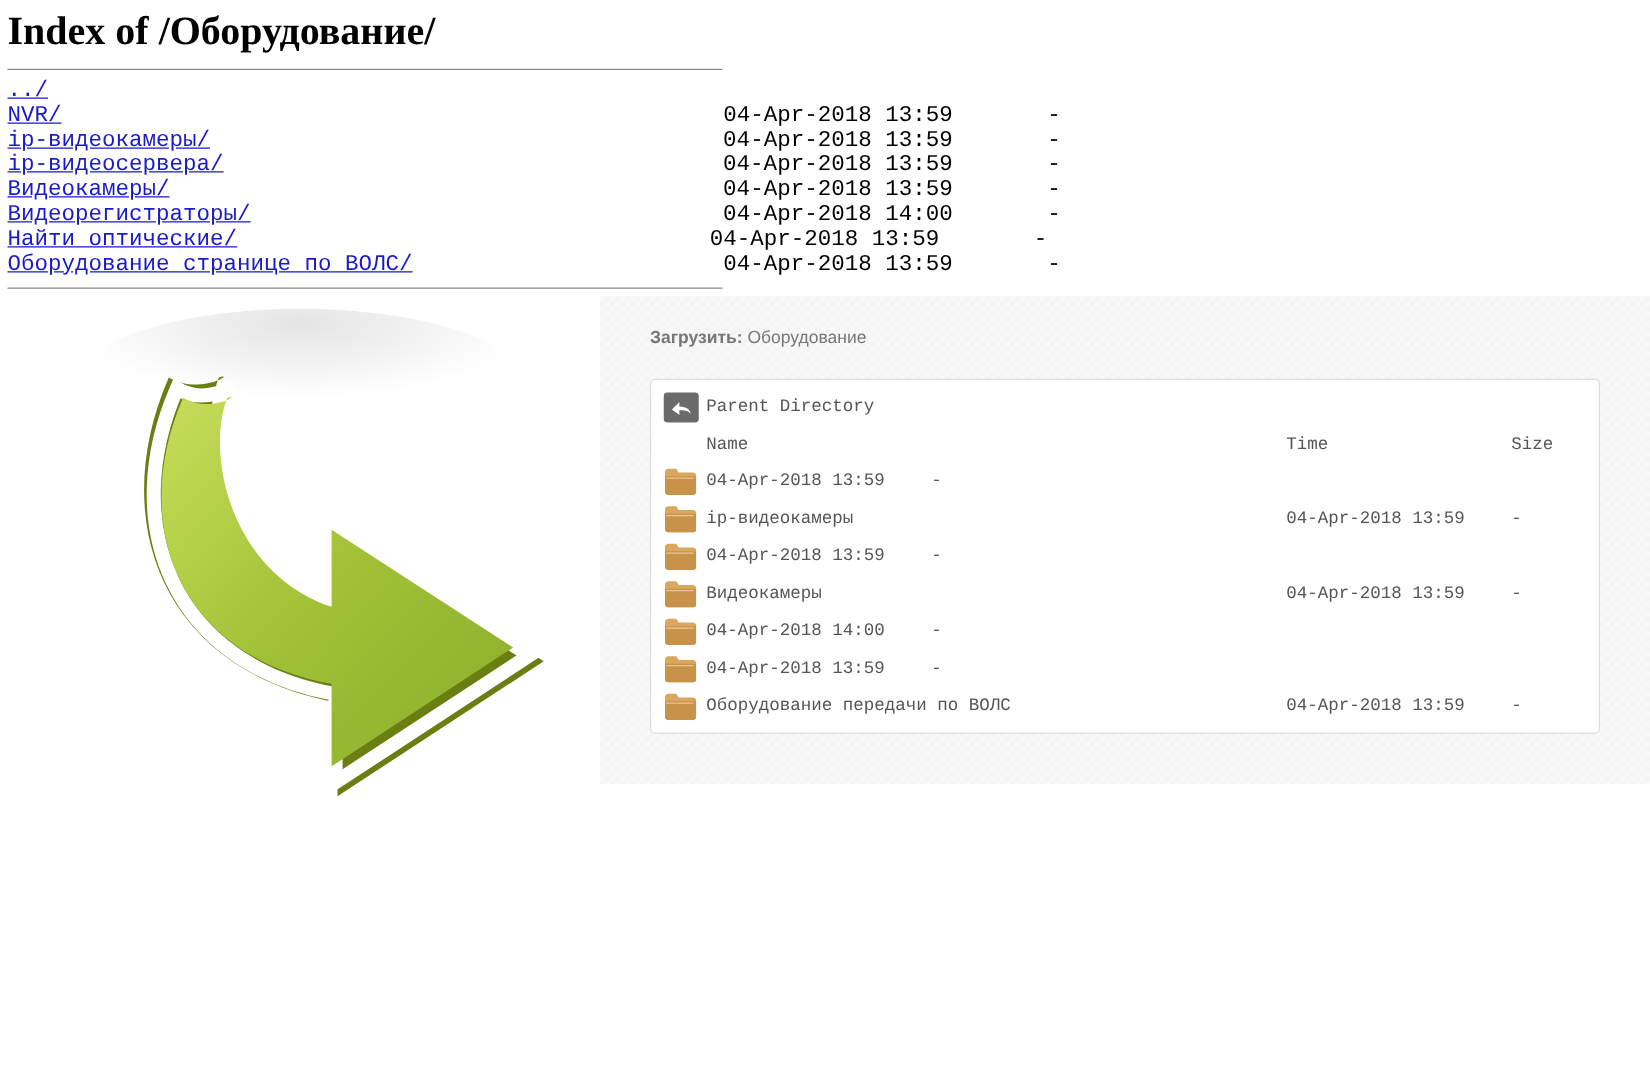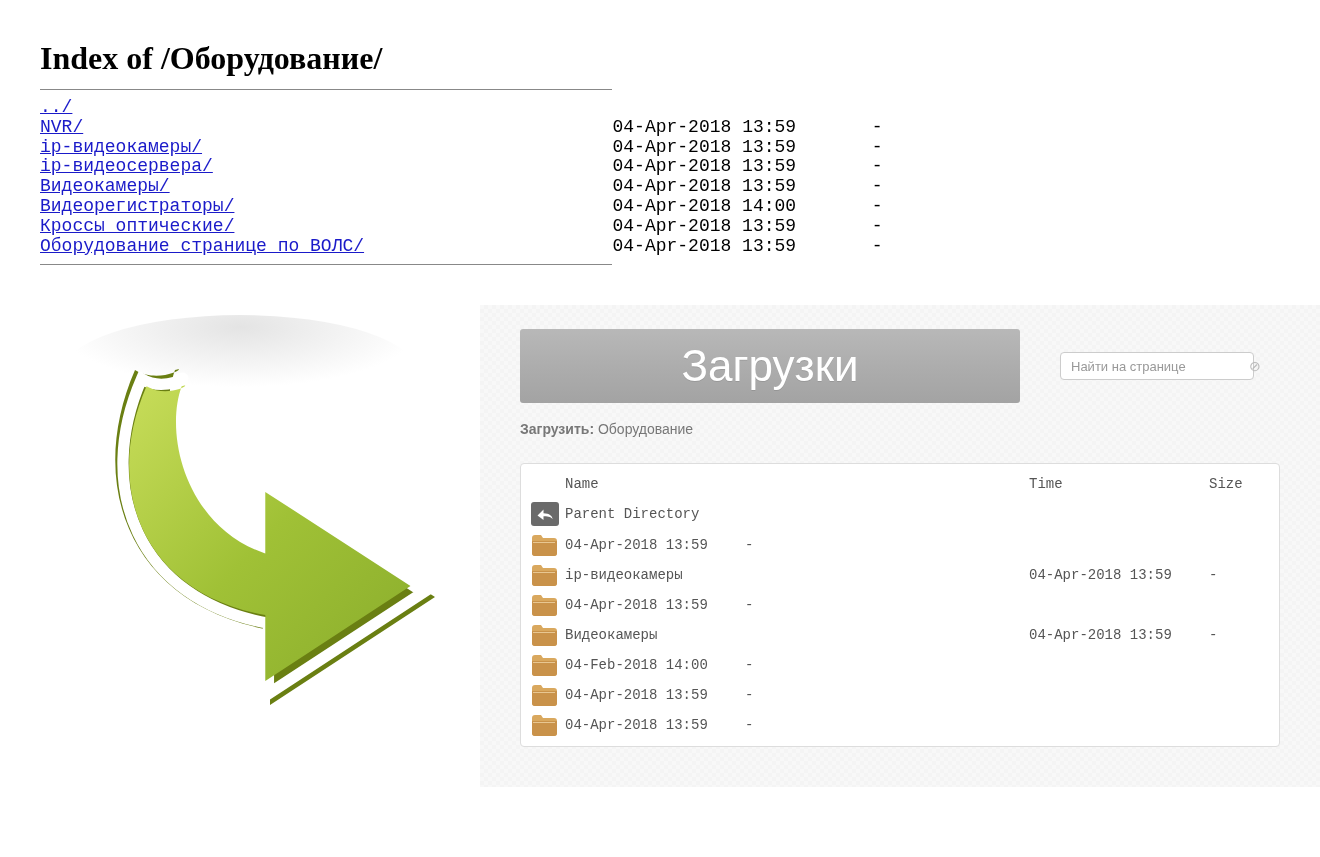--- a/index.html
+++ b/index.html
@@ -4,21 +4,21 @@
 <style>
 * { box-sizing: border-box; }
 body {
   margin: 0;
   padding: 0;
   font-family: -apple-system, BlinkMacSystemFont, "Segoe UI", Arial, sans-serif;
   background: #fff;
   width: 1320px;
 }
 .top-section {
-  padding: 40px;
+  padding: 6px;
 }
 .top-section h1 {
   font-family: "Times New Roman", serif;
   font-size: 32px;
   font-weight: bold;
   margin: 0 0 12px 0;
 }
 .top-section hr {
   border: none;
   border-top: 1px solid #888;
@@ -153,21 +153,21 @@
 
 <div class="top-section">
   <h1>Index of /Оборудование/</h1>
   <hr>
   <pre id="index-pre"><a href="#">../</a>
 <a href="#">NVR/</a>                                                 04-Apr-2018 13:59       -
 <a href="#">ip-видеокамеры/</a>                                      04-Apr-2018 13:59       -
 <a href="#">ip-видеосервера/</a>                                     04-Apr-2018 13:59       -
 <a href="#">Видеокамеры/</a>                                         04-Apr-2018 13:59       -
 <a href="#">Видеорегистраторы/</a>                                   04-Apr-2018 14:00       -
-<a href="#">Кроссы оптические/</a>                                   04-Apr-2018 13:59       -
+<a href="#">Найти оптические/</a>                                   04-Apr-2018 13:59       -
 <a href="#">Оборудование странице по ВОЛС/</a>                       04-Apr-2018 13:59       -
 </pre>
   <hr>
 </div>
 
 <div class="bottom-wrap">
   <div class="arrow-wrap">
     <svg class="arrow-svg" viewBox="0 0 400 430">
       <defs>
         <radialGradient id="shadow" cx="50%" cy="10%" r="50%">
@@ -205,51 +205,44 @@
                L 230 175
                L 395 282
                L 230 390
                L 230 315
                C 90 290, 45 170, 95 55
                C 120 70, 150 50, 135 55 Z" fill="url(#green)" transform="scale(0.88) translate(26,26)"></path>
     </svg>
   </div>
 
   <div class="styled-panel">
-    <div class="header-row">
-      <div class="banner">Загрузки</div>
-      <div class="search-wrap">
-        <input type="text" placeholder="Найти на странице" style="">
-        <span class="clear-icon">⊘</span>
-      </div>
-    </div>
     <div class="breadcrumb">
       <b>Загрузить:</b>
       <span>Оборудование</span>
     </div>
 
     <div class="listing-box">
+      <div class="row">
+        <div class="col-icon">
+          <div class="back-icon">
+            <svg viewBox="0 0 24 16">
+                <path d="M2 10 L10 2 L10 7 C18 7 22 11 22 15 C20 11 14 11 10 11 L10 16 Z" fill="#fff"></path>
+              </svg>
+          </div>
+        </div>
+        <div class="col-name">Parent Directory</div>
+        <div class="col-time"></div>
+        <div class="col-size"></div>
+      </div>
       <div class="row header-row2">
         <div class="col-icon"></div>
         <div class="col-name">Name</div>
         <div class="col-time">Time</div>
         <div class="col-size">Size</div>
       </div>
-      <div class="row">
-        <div class="col-icon">
-          <div class="back-icon">
-            <svg viewBox="0 0 24 16">
-                <path d="M2 10 L10 2 L10 7 C18 7 22 11 22 15 C20 11 14 11 10 11 L10 16 Z" fill="#fff"></path>
-              </svg>
-          </div>
-        </div>
-        <div class="col-name">Parent Directory</div>
-        <div class="col-time"></div>
-        <div class="col-size"></div>
-      </div>
       <div id="rows-target">
           <div class="row">
             <div class="col-icon">
               <svg class="folder-icon" viewBox="0 0 26 22">
                 <path d="M1 4 C1 2 2 1 4 1 L10 1 L12 4 L23 4 C25 4 26 5 26 7 L26 19 C26 21 25 22 23 22 L4 22 C2 22 1 21 1 19 Z" fill="#d9a85e"></path>
                 <path d="M1 7 L26 7 L26 19 C26 21 25 22 23 22 L4 22 C2 22 1 21 1 19 Z" fill="#c9924a"></path>
                 <rect x="2" y="8" width="22" height="1" fill="#e8c792"></rect>
               </svg>
             </div>
             <div class="col-time">04-Apr-2018 13:59</div>
@@ -291,41 +284,42 @@
             <div class="col-size">-</div>
           </div>
           <div class="row">
             <div class="col-icon">
               <svg class="folder-icon" viewBox="0 0 26 22">
                 <path d="M1 4 C1 2 2 1 4 1 L10 1 L12 4 L23 4 C25 4 26 5 26 7 L26 19 C26 21 25 22 23 22 L4 22 C2 22 1 21 1 19 Z" fill="#d9a85e"></path>
                 <path d="M1 7 L26 7 L26 19 C26 21 25 22 23 22 L4 22 C2 22 1 21 1 19 Z" fill="#c9924a"></path>
                 <rect x="2" y="8" width="22" height="1" fill="#e8c792"></rect>
               </svg>
             </div>
-            <div class="col-time">04-Feb-2018 14:00</div>
-            <div class="col-size">-</div>
-          </div>
-          <div class="row">
-            <div class="col-icon">
-              <svg class="folder-icon" viewBox="0 0 26 22">
-                <path d="M1 4 C1 2 2 1 4 1 L10 1 L12 4 L23 4 C25 4 26 5 26 7 L26 19 C26 21 25 22 23 22 L4 22 C2 22 1 21 1 19 Z" fill="#d9a85e"></path>
-                <path d="M1 7 L26 7 L26 19 C26 21 25 22 23 22 L4 22 C2 22 1 21 1 19 Z" fill="#c9924a"></path>
-                <rect x="2" y="8" width="22" height="1" fill="#e8c792"></rect>
-              </svg>
-            </div>
-            <div class="col-time">04-Apr-2018 13:59</div>
-            <div class="col-size">-</div>
-          </div>
-          <div class="row">
-            <div class="col-icon">
-              <svg class="folder-icon" viewBox="0 0 26 22">
-                <path d="M1 4 C1 2 2 1 4 1 L10 1 L12 4 L23 4 C25 4 26 5 26 7 L26 19 C26 21 25 22 23 22 L4 22 C2 22 1 21 1 19 Z" fill="#d9a85e"></path>
-                <path d="M1 7 L26 7 L26 19 C26 21 25 22 23 22 L4 22 C2 22 1 21 1 19 Z" fill="#c9924a"></path>
-                <rect x="2" y="8" width="22" height="1" fill="#e8c792"></rect>
-              </svg>
-            </div>
+            <div class="col-time">04-Apr-2018 14:00</div>
+            <div class="col-size">-</div>
+          </div>
+          <div class="row">
+            <div class="col-icon">
+              <svg class="folder-icon" viewBox="0 0 26 22">
+                <path d="M1 4 C1 2 2 1 4 1 L10 1 L12 4 L23 4 C25 4 26 5 26 7 L26 19 C26 21 25 22 23 22 L4 22 C2 22 1 21 1 19 Z" fill="#d9a85e"></path>
+                <path d="M1 7 L26 7 L26 19 C26 21 25 22 23 22 L4 22 C2 22 1 21 1 19 Z" fill="#c9924a"></path>
+                <rect x="2" y="8" width="22" height="1" fill="#e8c792"></rect>
+              </svg>
+            </div>
+            <div class="col-time">04-Apr-2018 13:59</div>
+            <div class="col-size">-</div>
+          </div>
+          <div class="row">
+            <div class="col-icon">
+              <svg class="folder-icon" viewBox="0 0 26 22">
+                <path d="M1 4 C1 2 2 1 4 1 L10 1 L12 4 L23 4 C25 4 26 5 26 7 L26 19 C26 21 25 22 23 22 L4 22 C2 22 1 21 1 19 Z" fill="#d9a85e"></path>
+                <path d="M1 7 L26 7 L26 19 C26 21 25 22 23 22 L4 22 C2 22 1 21 1 19 Z" fill="#c9924a"></path>
+                <rect x="2" y="8" width="22" height="1" fill="#e8c792"></rect>
+              </svg>
+            </div>
+            <div class="col-name">Оборудование передачи по ВОЛС</div>
             <div class="col-time">04-Apr-2018 13:59</div>
             <div class="col-size">-</div>
           </div>
         </div>
     </div>
   </div>
 </div>
 
 </body></html>

